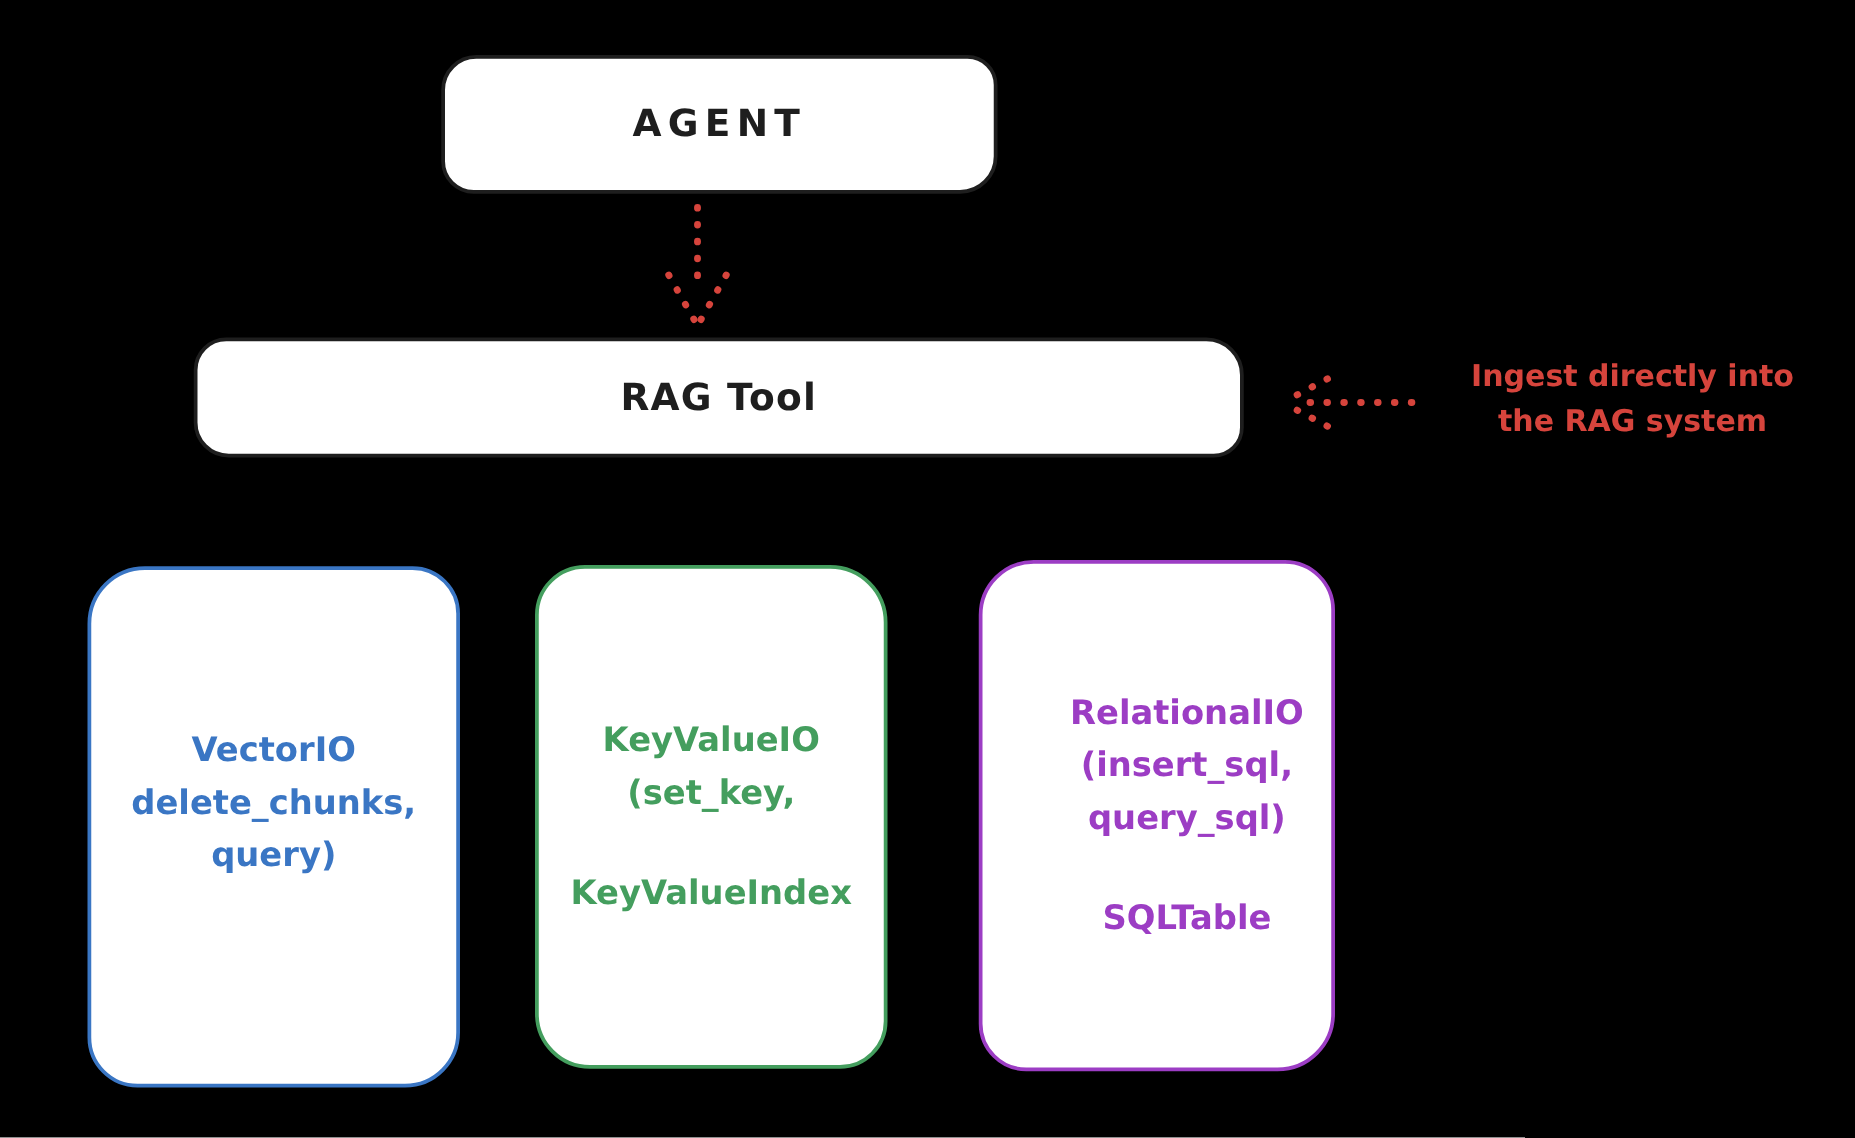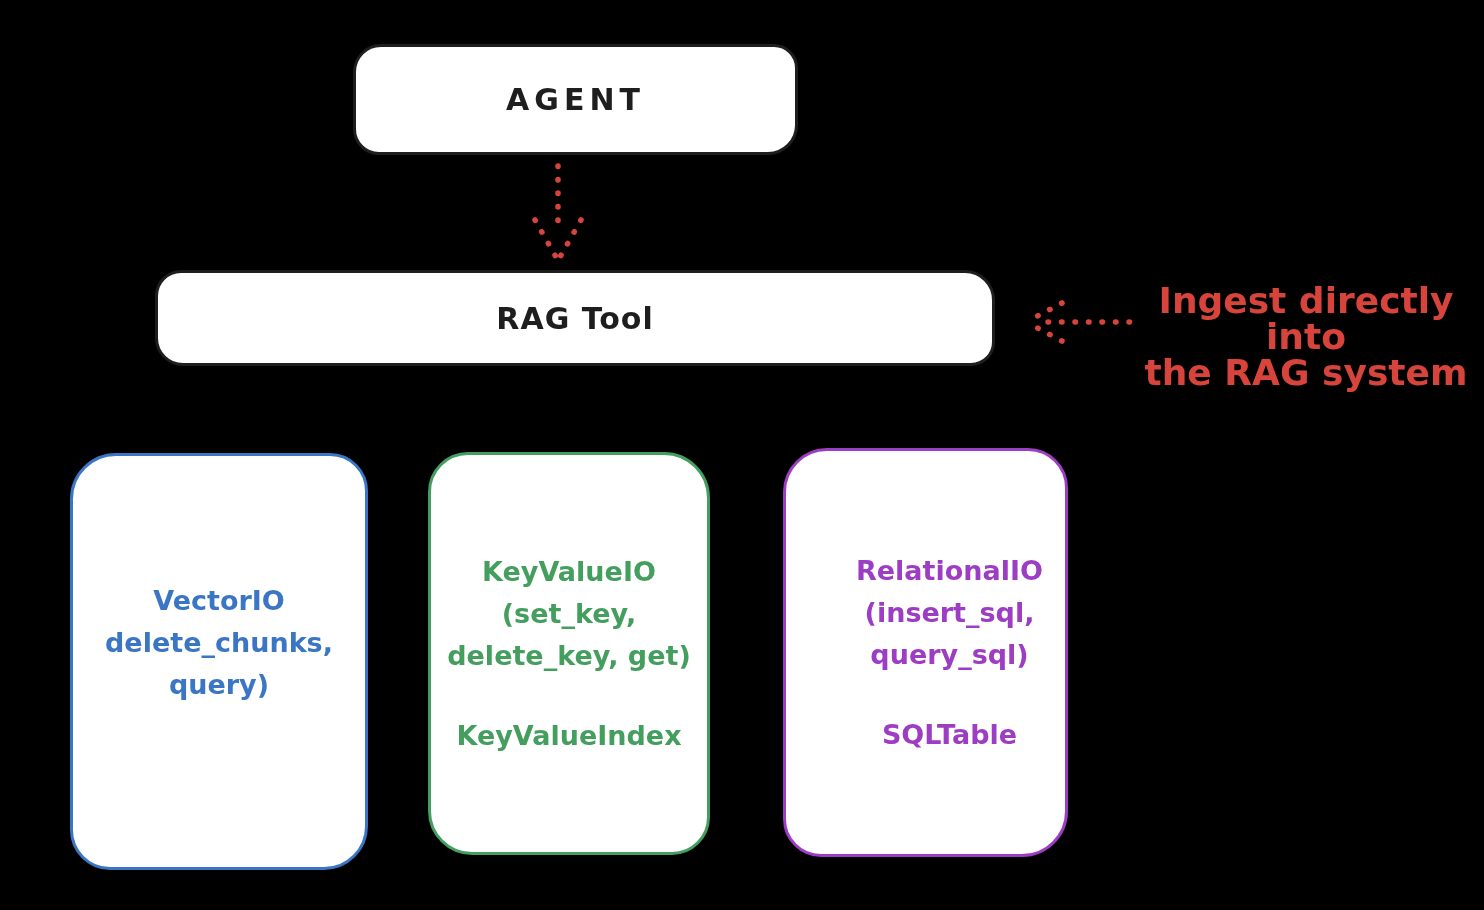--- a/index.html
+++ b/index.html
@@ -73,21 +73,21 @@
     border-color: #9c3dc4; color: #9c3dc4;
     border-radius: 44px 40px 46px 38px;
     padding-left: 48px;
   }
 
   
   .annotation {
     position: absolute;
     left: 1138px; top: 283px; width: 336px;
     color: #d6443c;
-    font-size: 36px;
+    font-size: 24px;
     font-weight: bold;
     line-height: 36px;
     text-align: center;
   }
 
   .arrow-svg { position: absolute; }
   .dotted {
     stroke: #d6443c;
     stroke-width: 5.5;
     stroke-linecap: round;
@@ -128,21 +128,20 @@
   <div class="provider provider-vector">
     <div>VectorIO</div>
     <div>delete_chunks,</div>
     <div>query)</div>
     <div class="spacer"></div>
   </div>
 
   <div class="provider provider-keyvalue">
     <div>KeyValueIO</div>
     <div>(set_key,</div>
-    <div>delete_key, get)</div>
     <div class="spacer"></div>
     <div>KeyValueIndex</div>
   </div>
 
   <div class="provider provider-relational">
     <div>RelationalIO</div>
     <div>(insert_sql,</div>
     <div>query_sql)</div>
     <div class="spacer"></div>
     <div>SQLTable</div>

